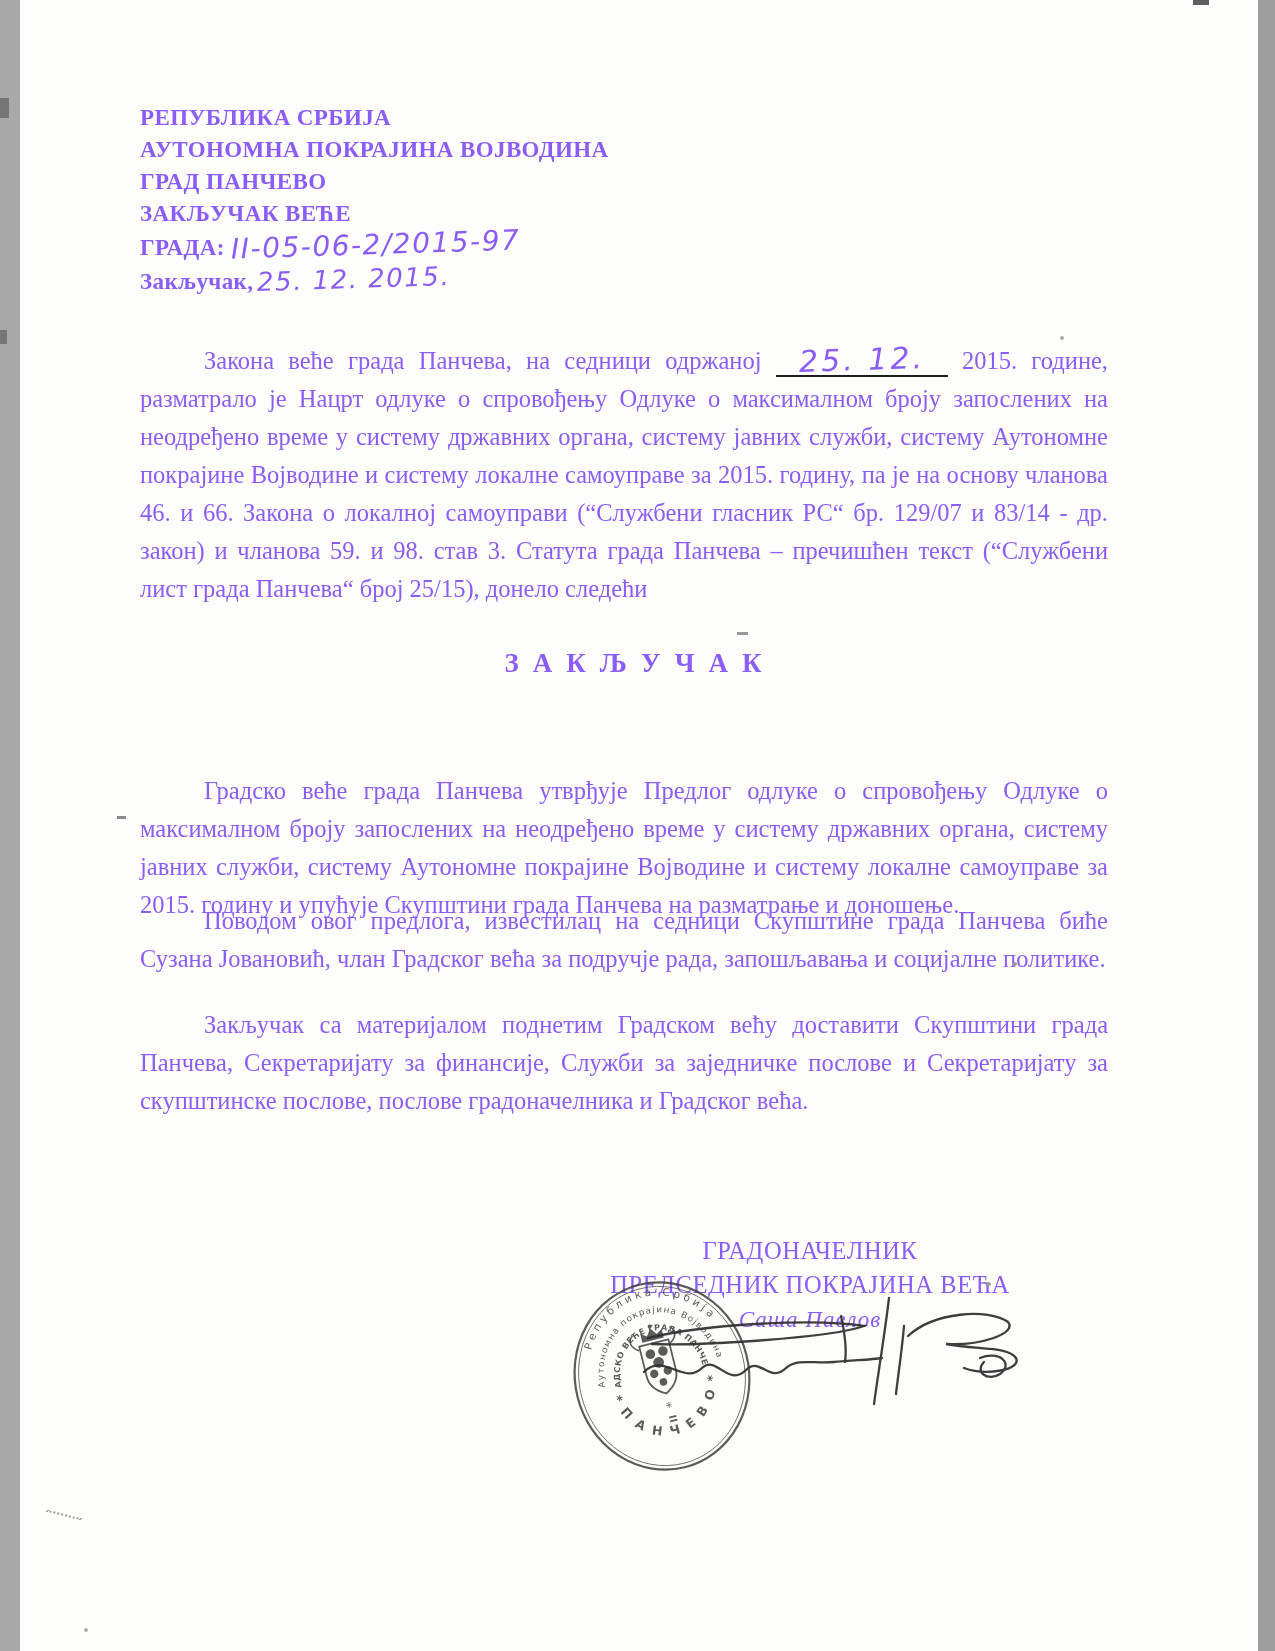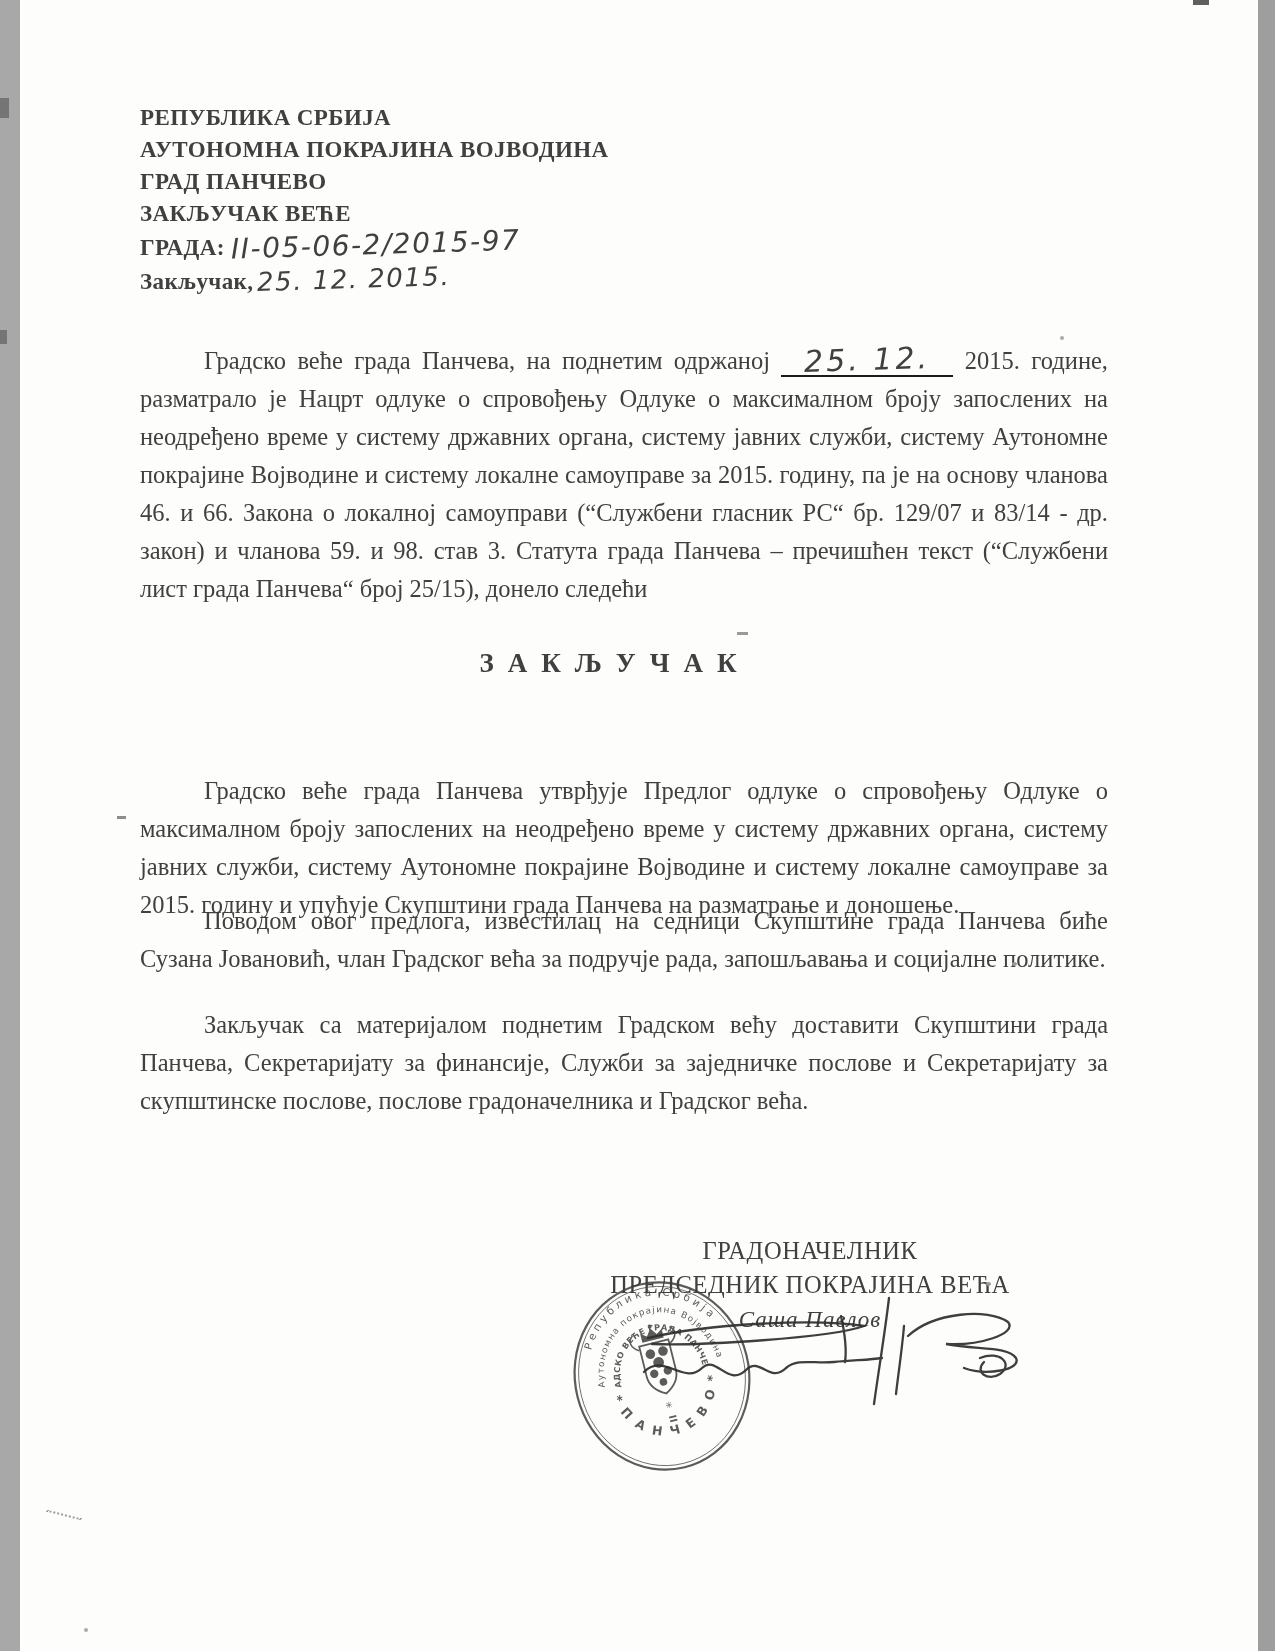--- a/index.html
+++ b/index.html
@@ -1,19 +1,19 @@
 <!DOCTYPE html>
 <html><head>
 <meta charset="utf-8">
 <style>
   html,body { margin:0; padding:0; background:#e9e9e9; }
   .page {
     position:relative; width:1275px; height:1651px; margin:0 auto;
     background:#fdfdfb; overflow:hidden;
-    font-family:"Liberation Serif", serif; color:#404040;
+    font-family:"Liberation Serif", serif; color:#8b5cf6;
   }
   
   .edge-left  { position:absolute; left:0; top:0; width:20px; height:1651px; background:#a8a8a8; }
   .edge-right { position:absolute; left:1258px; top:0; width:17px; height:1651px; background:#9e9e9e; }
   .edge-mark  { position:absolute; background:#757575; }
 
   .letterhead { position:absolute; left:140px; top:102px; font-weight:bold; font-size:23px; line-height:32px; letter-spacing:0.4px; white-space:nowrap; }
   .hw {
     font-family:"DejaVu Sans", sans-serif; font-style:italic; font-weight:normal;
     display:inline-block; transform:rotate(-1.8deg); letter-spacing:1.5px;
@@ -27,21 +27,21 @@
   }
   .indent { text-indent:64px; }
 
   .blank-slot {
     display:inline-block; min-width:172px; border-bottom:2px solid #1c1c1c;
     text-align:center; line-height:1.05; text-indent:0;
   }
   .blank-slot .hw { font-size:30px; letter-spacing:3px; position:relative; top:1px; }
 
   .heading {
-    position:absolute; left:124px; top:648px; width:968px; margin:0;
+    position:absolute; left:149px; top:648px; width:968px; margin:0;
     text-align:center; font-weight:bold; font-size:27px;
     letter-spacing:14px; text-indent:14px;
   }
 
   .sig-block { position:absolute; left:510px; top:1234px; width:600px; text-align:center; font-weight:normal; }
   .sig-title { font-size:24.5px; line-height:34px; letter-spacing:0.6px; white-space:nowrap; }
   .sig-name  { font-size:23px; font-style:italic; line-height:36px; letter-spacing:1px; }
 
   .stamp { position:absolute; left:568px; top:1276px; width:188px; height:200px; }
   .autograph { position:absolute; left:636px; top:1292px; width:388px; height:122px; }
@@ -70,21 +70,21 @@
     <div>ЗАКЉУЧАК ВЕЋЕ</div>
     <div>
       <span>ГРАДА:</span><span class="hw hw-number">II-05-06-2/2015-97</span>
     </div>
     <div>
       <span>Закључак,</span><span class="hw hw-date">25. 12. 2015.</span>
     </div>
   </div>
 
   <p class="body-par indent" style="top:342px;">
-    <span>Градско веће града Панчева, на поднетим одржаној</span>
+    <span>Закона веће града Панчева, на седници одржаној</span>
     <span class="blank-slot"><span class="hw">25. 12.</span></span>
     <span>2015. године, разматрало је Нацрт одлуке о спровођењу Одлуке о максималном броју запослених на неодређено време у систему државних органа, систему јавних служби, систему Аутономне покрајине Војводине и систему локалне самоуправе за 2015. годину, па је на основу чланова 46. и 66. Закона о локалној самоуправи (“Службени гласник РС“ бр. 129/07 и 83/14 - др. закон) и чланова 59. и 98. став 3. Статута града Панчева – пречишћен текст (“Службени лист града Панчева“ број 25/15), донело следећи</span>
   </p>
 
   <p class="heading">ЗАКЉУЧАК</p>
 
   <p class="body-par indent" style="top:772px;">Градско веће града Панчева утврђује Предлог одлуке о спровођењу Одлуке о максималном броју запослених на неодређено време у систему државних органа, систему јавних служби, систему Аутономне покрајине Војводине и систему локалне самоуправе за 2015. годину и упућује Скупштини града Панчева на разматрање и доношење.</p>
   <p class="body-par indent" style="top:902px;">Поводом овог предлога, известилац на седници Скупштине града Панчева биће Сузана Јовановић, члан Градског већа за подручје рада, запошљавања и социјалне политике.</p>
   <p class="body-par indent" style="top:1006px;">Закључак са материјалом поднетим Градском већу доставити Скупштини града Панчева, Секретаријату за финансије, Служби за заједничке послове и Секретаријату за скупштинске послове, послове градоначелника и Градског већа.</p>
 

